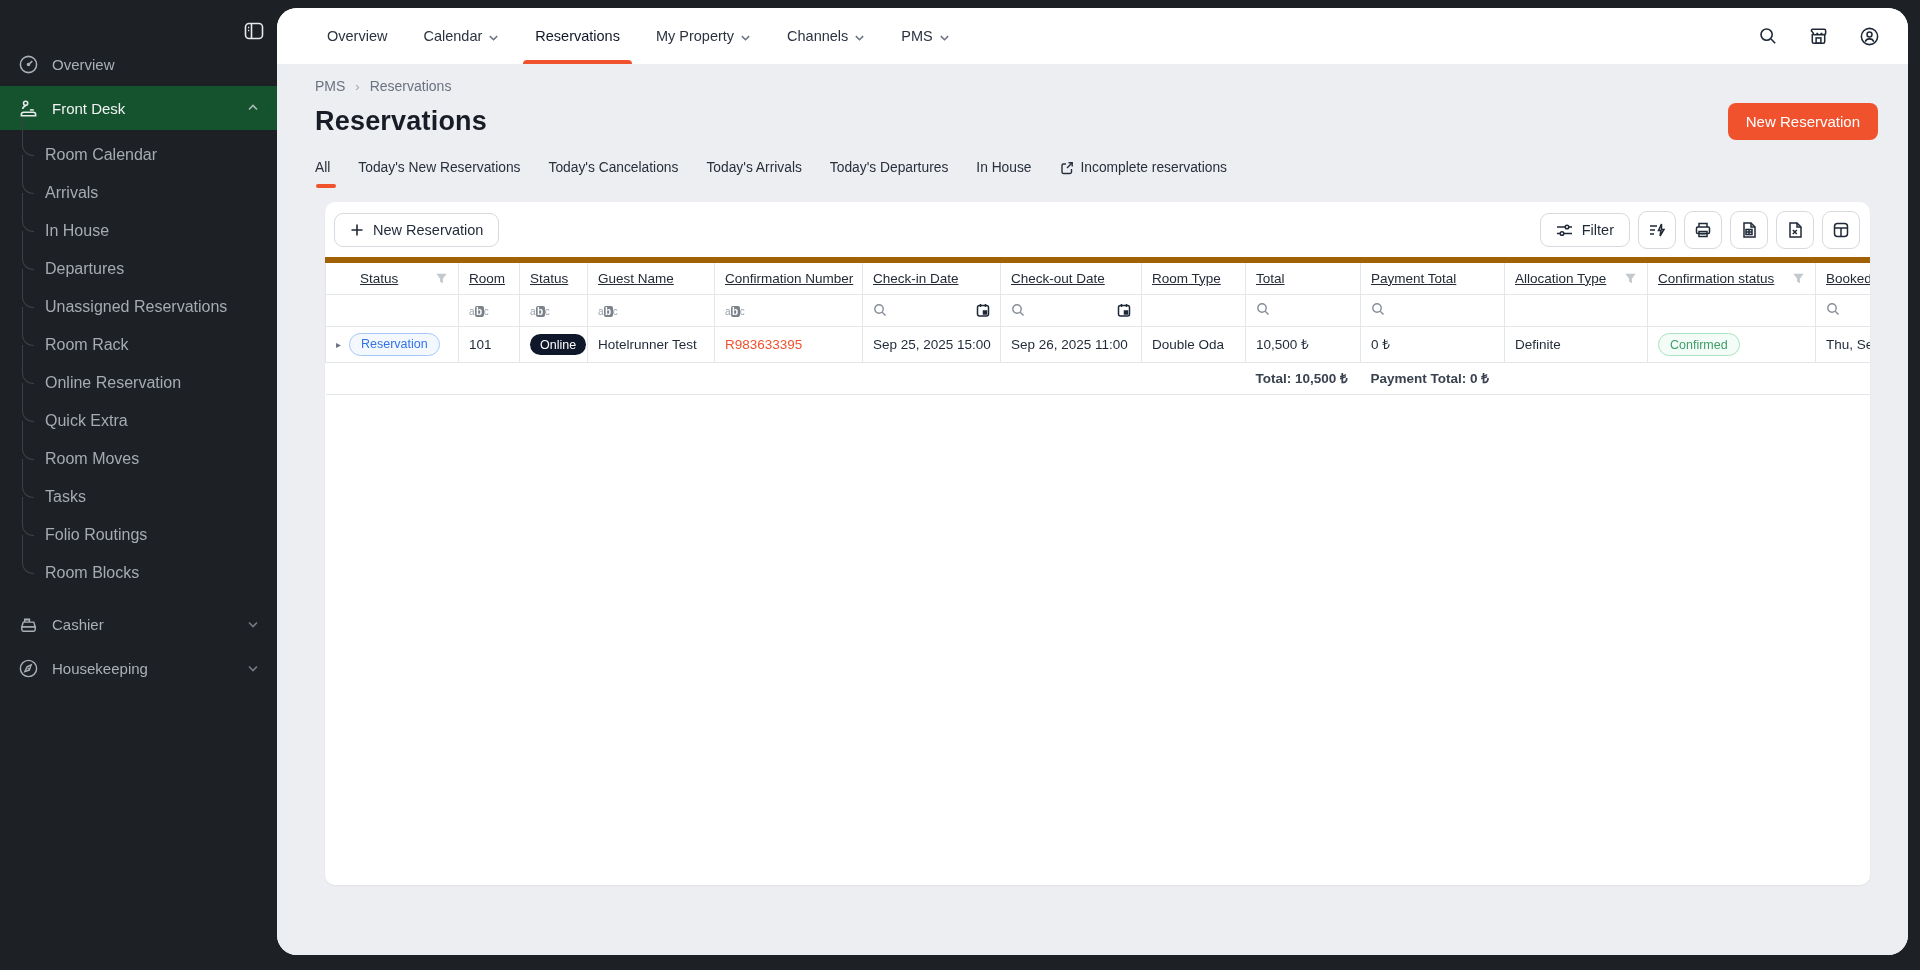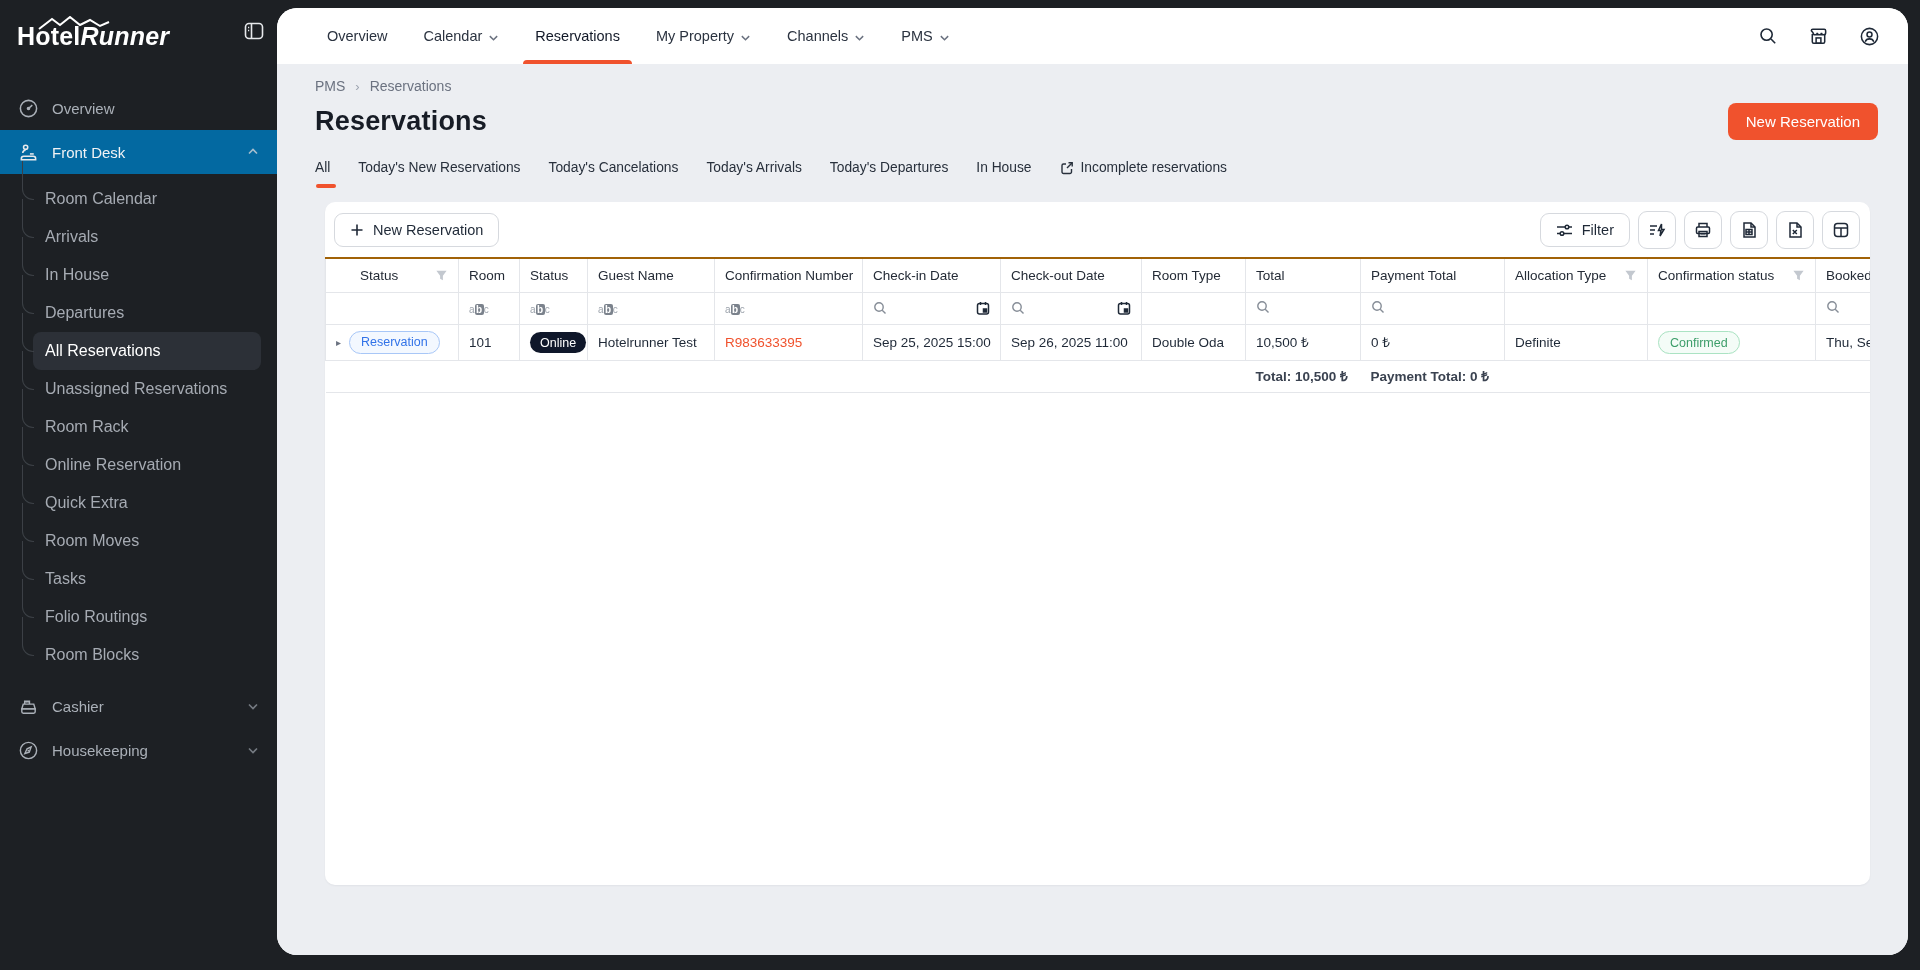--- a/index.html
+++ b/index.html
@@ -12,21 +12,21 @@
   .sidebar { width:277px; flex:none; position:relative; color:#aab0b8; padding-top:14px; }
   .logo { padding:8px 0 0 17px; position:relative; height:44px; }
   .logo-text { font-size:25px; font-weight:800; color:#fff; letter-spacing:.2px; }
   .logo-text .run { font-style:italic; }
   .logo-mountain { position:absolute; left:38px; top:2px; }
   .collapse-btn { position:absolute; top:20px; right:12px; width:22px; height:22px; cursor:pointer; }
 
   .nav { margin-top:28px; font-size:15px; }
   .nav-item { display:flex; align-items:center; gap:13px; height:44px; padding:0 18px; cursor:pointer; }
   .nav-item .lbl { flex:1; }
-  .nav-item.section-active { background:#0369a1; color:#f2f3f5; }
+  .nav-item.section-active { background:#14532d; color:#f2f3f5; }
   .nav-item .chev { opacity:.8; }
 
   .subnav { position:relative; padding:6px 0 10px 0; }
   .subnav-item { position:relative; margin:0 16px 0 33px; padding:0 12px; height:38px;
     line-height:38px; font-size:16px; color:#a6abb3; border-radius:8px;
     white-space:nowrap; cursor:pointer; }
   .subnav-item::before { content:''; position:absolute; left:-11px; top:-19px; width:11px; height:38px;
     border-left:1.5px solid #3c4046; border-bottom:1.5px solid #3c4046; border-bottom-left-radius:11px; }
   .subnav-item.active { background:#2c3037; color:#ffffff; }
 
@@ -66,21 +66,21 @@
   .toolbar { display:flex; align-items:center; justify-content:space-between; padding:9px 10px 8px 9px; }
   .btn-outline { display:flex; align-items:center; gap:9px; background:#fff; border:1px solid #d6d9de;
     border-radius:9px; padding:8px 15px; font-size:14.5px; color:#1f2937; cursor:pointer; font-family:inherit; }
   .toolbar-right { display:flex; align-items:center; gap:8px; }
   .icon-sq { width:38px; height:38px; background:#fff; border:1px solid #d6d9de; border-radius:9px;
     display:flex; align-items:center; justify-content:center; cursor:pointer; }
 
   table.grid { border-collapse:collapse; table-layout:fixed; width:1545px; font-size:13.5px; color:#1f2937; }
   table.grid td, table.grid th { border:1px solid #e4e6ea; border-top:none; overflow:hidden;
     white-space:nowrap; padding:0 10px; text-align:left; font-weight:400; }
-  table.grid th { border-top:2px solid #a16207; height:34px; color:#242b36; font-weight:500; }
+  table.grid th { border-top:6px solid #a16207; height:34px; color:#242b36; font-weight:500;text-decoration:underline; }
   tr.filter-row td { height:32px; color:#868d97; }
   tr.data-row td { height:36px; }
   tr.totals-row td { height:32px; border-left:none; border-right:none; font-weight:700; color:#3a4250; }
   .th-inner { display:flex; align-items:center; justify-content:space-between; gap:4px; }
   .funnel { flex:none; }
   .abc-glyph { font-size:10px; color:#9aa1aa; letter-spacing:0; }
   .abc-glyph b { display:inline-block; background:#7b828c; color:#fff; border-radius:2px;
     padding:0 1.5px; font-weight:700; }
   .cell-flex { display:flex; align-items:center; gap:8px; }
   .cell-between { display:flex; align-items:center; justify-content:space-between; }
@@ -92,26 +92,20 @@
     padding:3.5px 11px; font-size:12.5px; }
   .link-orange { color:#f0522d; cursor:pointer; }
   .ta-right { text-align:right; }
 </style>
 </head>
 <body>
 
 <div class="app">
 
   <aside class="sidebar">
-    <div class="logo">
-      <svg class="logo-mountain" width="72" height="14" viewBox="0 0 72 14" fill="none" stroke="#fff" stroke-width="2">
-        <polyline points="1,13 14,3 22,9 32,1 42,9 52,4 62,10 71,6"></polyline>
-      </svg>
-      <span class="logo-text"><span>Hotel</span><span class="run">Runner</span></span>
-    </div>
     <div class="collapse-btn">
       <svg width="22" height="22" viewBox="0 0 22 22" fill="none" stroke="#e7e9ec" stroke-width="1.6">
         <rect x="2.5" y="3.5" width="17" height="15" rx="3.5"></rect>
         <line x1="8.5" y1="3.5" x2="8.5" y2="18.5"></line>
           <line x1="5" y1="7.5" x2="6.2" y2="7.5"></line>
           <line x1="5" y1="10.5" x2="6.2" y2="10.5"></line>
       </svg>
     </div>
 
     <nav class="nav">
@@ -135,21 +129,20 @@
         <svg class="chev" width="12" height="12" viewBox="0 0 12 12" fill="none" stroke="#cfd3d9" stroke-width="1.6">
             <polyline points="2,7.5 6,3.5 10,7.5"></polyline>
           </svg>
       </div>
 
       <div class="subnav">
         <div class="subnav-item">Room Calendar</div>
         <div class="subnav-item">Arrivals</div>
         <div class="subnav-item">In House</div>
         <div class="subnav-item">Departures</div>
-        <div class="subnav-item active">All Reservations</div>
         <div class="subnav-item">Unassigned Reservations</div>
         <div class="subnav-item">Room Rack</div>
         <div class="subnav-item">Online Reservation</div>
         <div class="subnav-item">Quick Extra</div>
         <div class="subnav-item">Room Moves</div>
         <div class="subnav-item">Tasks</div>
         <div class="subnav-item">Folio Routings</div>
         <div class="subnav-item">Room Blocks</div>
       </div>
 

